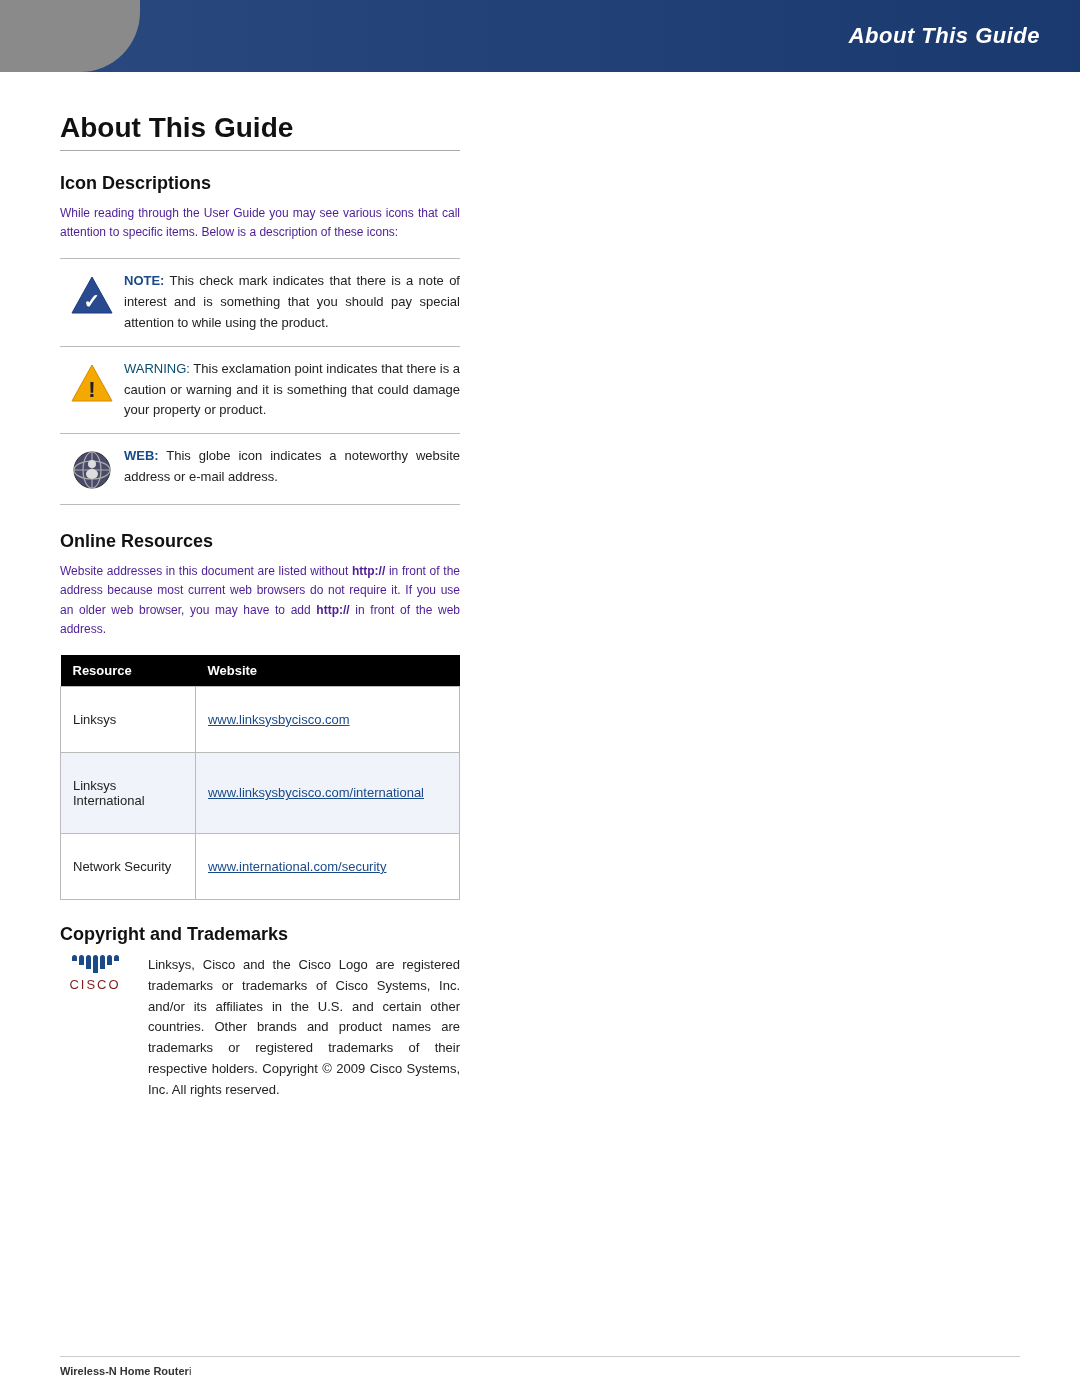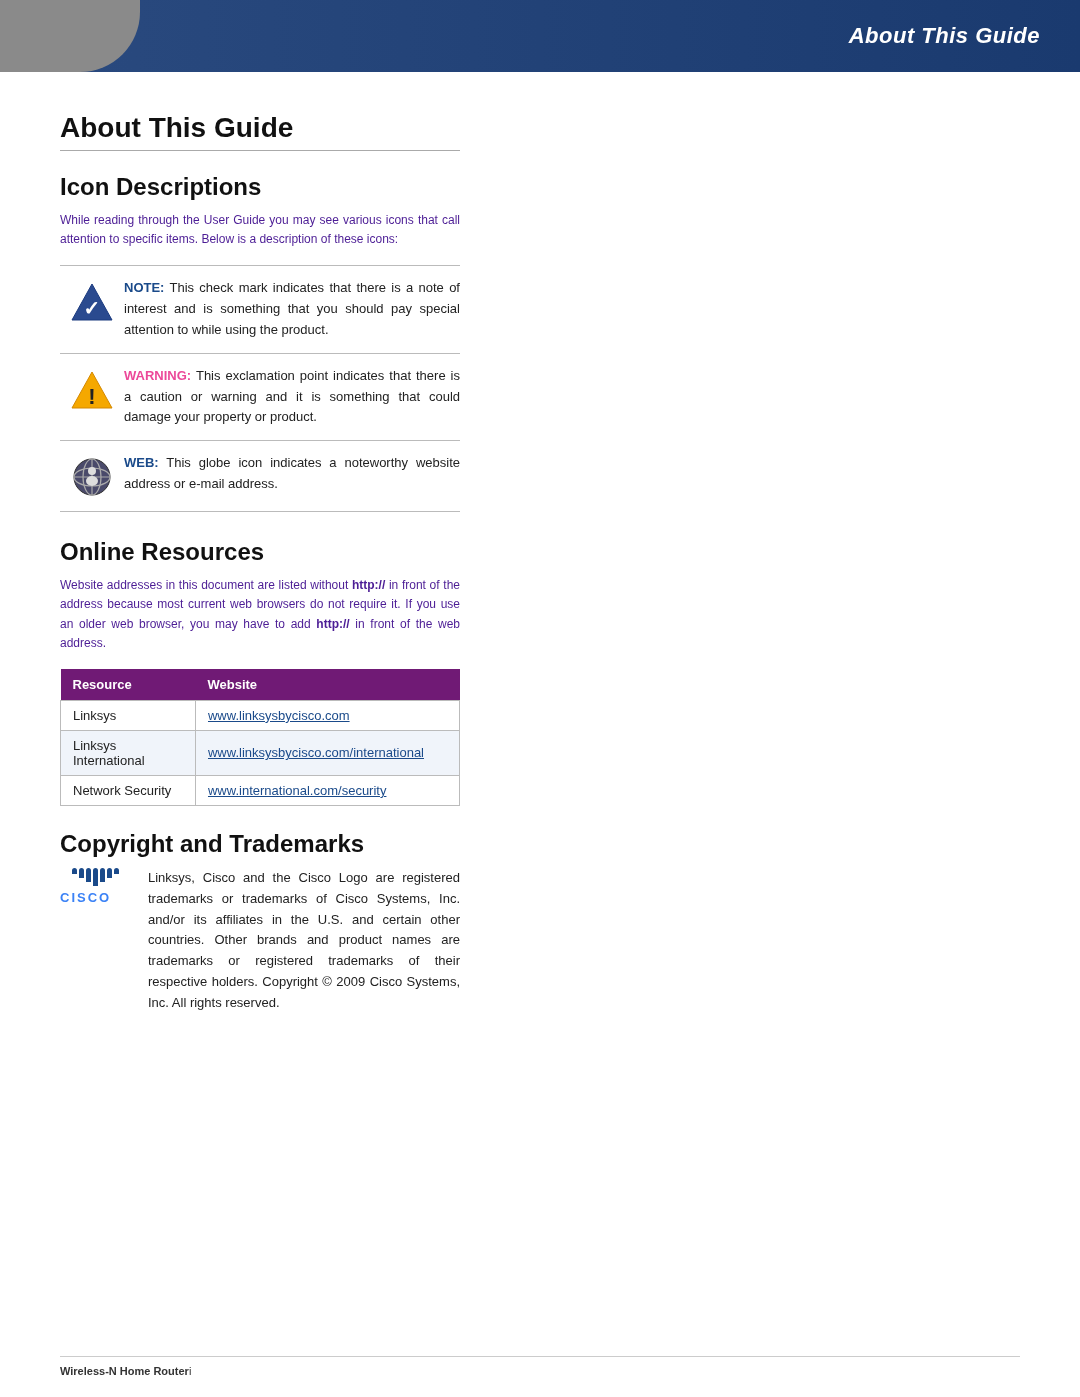--- a/index.html
+++ b/index.html
@@ -60,21 +60,21 @@
       font-size: 28px;
       font-weight: bold;
       color: #111;
       margin-bottom: 4px;
       border-bottom: 1px solid #aaa;
       padding-bottom: 6px;
       margin-bottom: 22px;
     }
 
     .section-title {
-      font-size: 24px;
+      font-size: 18px;
       font-weight: bold;
       color: #111;
       margin-bottom: 10px;
     }
 
     .body-text {
       font-size: 12px;
       line-height: 1.6;
       text-align: justify;
       color: #4c1d95;
@@ -112,22 +112,22 @@
       color: #222;
       flex: 1;
     }
 
     .icon-desc-text .label {
       font-weight: bold;
       color: #1a4a8a;
     }
 
     .icon-desc-text .label-orange {
-      font-weight: bold;
-      color: #ec4899;
+      font-weight: normal;
+      color: #0c4a6e;
     }
 
     .icon-desc-text .label-blue {
       font-weight: bold;
       color: #1a4a8a;
     }
 
     
     .note-icon {
       width: 44px;
@@ -149,41 +149,41 @@
     
     .resources-table {
       width: 100%;
       border-collapse: collapse;
       margin-top: 14px;
       margin-bottom: 24px;
       font-size: 13px;
     }
 
     .resources-table thead tr {
-      background: #701a75;
+      background: #000000;
       color: #fff;
     }
 
     .resources-table thead th {
       padding: 8px 12px;
       text-align: left;
       font-weight: bold;
     }
 
     .resources-table tbody tr {
       background: #fff;
       border: 1px solid #aaa;
     }
 
     .resources-table tbody tr:nth-child(even) {
       background: #f0f4fa;
     }
 
     .resources-table tbody td {
-      padding: 7px 12px;
+      padding: 25px 12px;
       border: 1px solid #bbb;
       vertical-align: middle;
     }
 
     .resources-table tbody td a {
       color: #1a4a8a;
       text-decoration: underline;
       font-weight: normal;
     }
 
@@ -242,22 +242,23 @@
       gap: 2px;
       justify-content: center;
     }
     .cisco-bar {
       width: 5px;
       background: #1a4a8a;
       border-radius: 3px 3px 0 0;
     }
     .cisco-text {
       font-size: 13px;
-      font-weight: bold;
-      color: #3b82f6;
+      font-weight: normal;
+      color: #7f1d1d;
+      text-align: center;
       letter-spacing: 2px;
     }
   </style>
 </head>
 <body>
 
 <div class="header-bar">
   <div class="header-tab"></div>
   <span class="header-title">About This Guide</span>
 </div>

